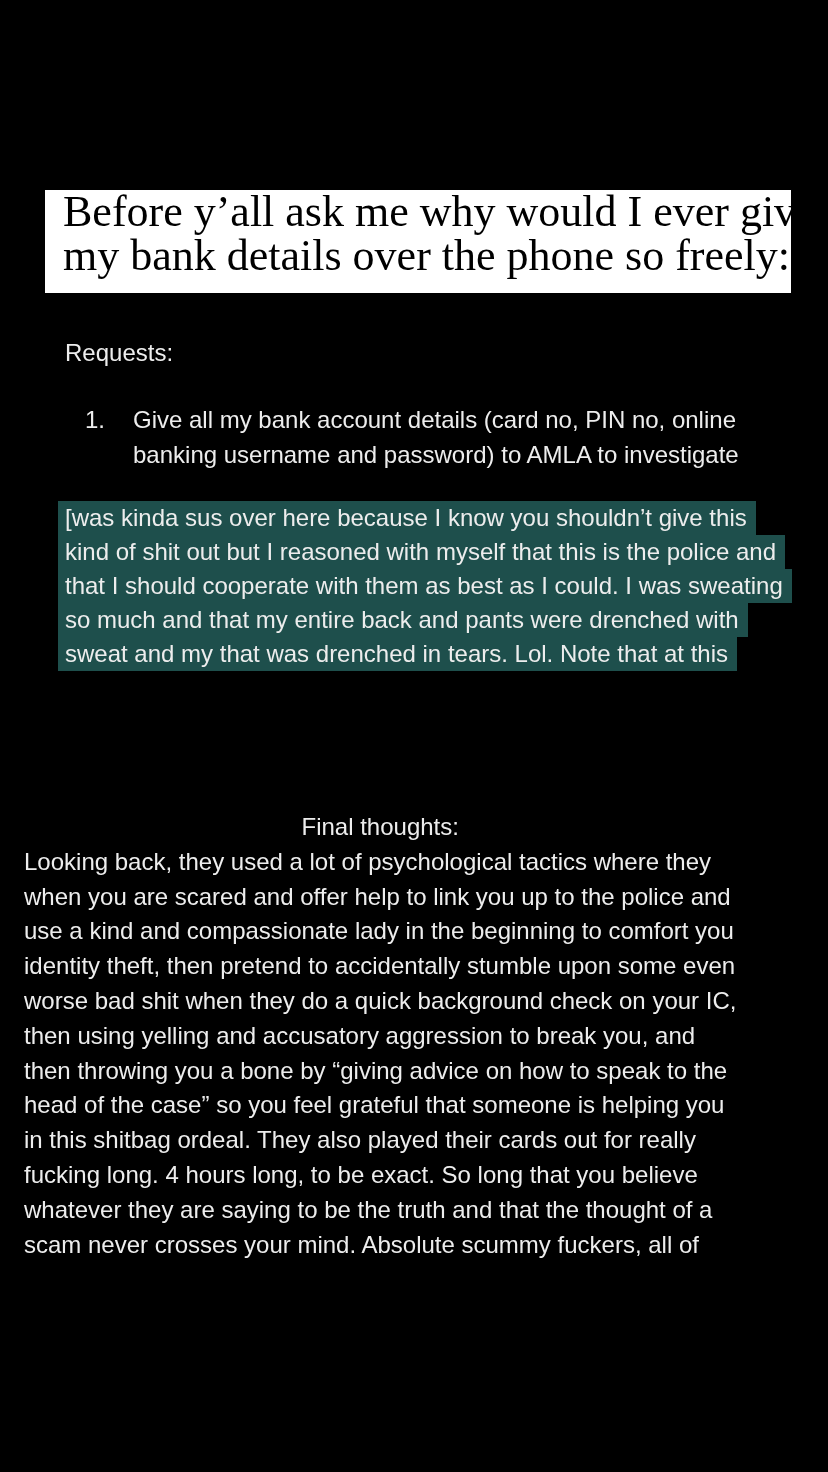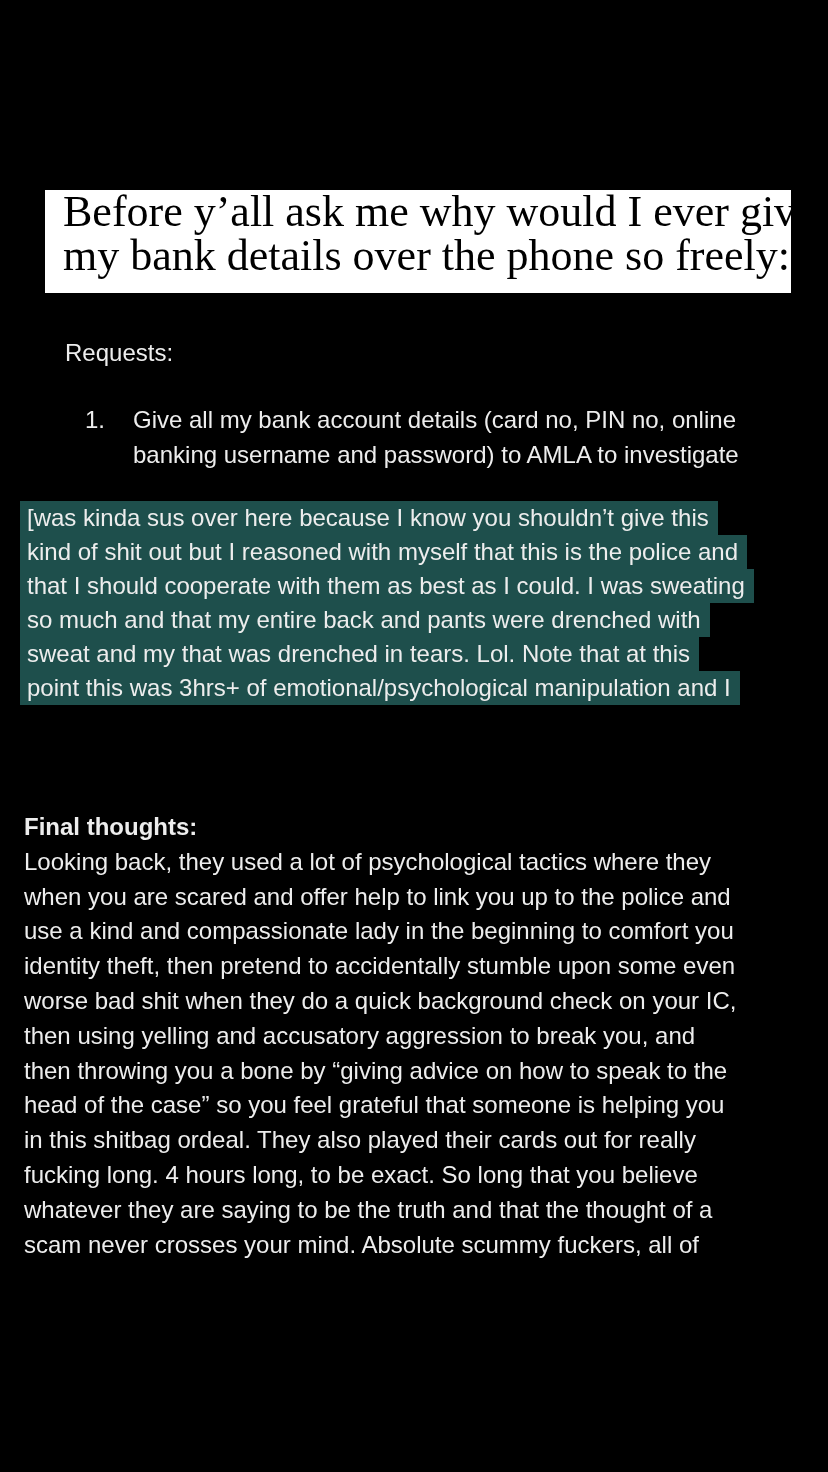--- a/index.html
+++ b/index.html
@@ -57,29 +57,31 @@
   }
 
   .highlight-note {
     left: 20px;
     top: 501px;
     line-height: 34px;
   }
   .highlight-note .hl {
     background: var(--highlight, #1e4f4c);
     padding: 3px 9px 4px 7px;
+    margin-left: 38px;
   }
 
   .final-section {
     left: 24px;
     top: 810px;
     line-height: 34.8px;
   }
   .final-heading {
-    font-weight: bold;
+    font-weight: normal;
+    text-align: center;
   }
 </style>
 </head>
 <body style="--page-bg: #000000; --card-bg: #ffffff; --card-text: #000000; --body-text: #ededed; --highlight: #1e4f4c;">
 
 <div class="abs title-card">
   <div>
       <div class="tline">Before y’all ask me why would I ever give out</div>
       <div class="tline">my bank details over the phone so freely:</div>
     </div>
@@ -94,21 +96,20 @@
       <div class="tline">banking username and password) to AMLA to investigate</div>
     </div>
 </div>
 
 <div class="abs body-text highlight-note">
     <div class="tline"><span class="hl">[was kinda sus over here because I know you shouldn’t give this</span></div>
     <div class="tline"><span class="hl">kind of shit out but I reasoned with myself that this is the police and</span></div>
     <div class="tline"><span class="hl">that I should cooperate with them as best as I could. I was sweating</span></div>
     <div class="tline"><span class="hl">so much and that my entire back and pants were drenched with</span></div>
     <div class="tline"><span class="hl">sweat and my that was drenched in tears. Lol. Note that at this</span></div>
-    <div class="tline"><span class="hl">point this was 3hrs+ of emotional/psychological manipulation and I</span></div>
   </div>
 
 <div class="abs body-text final-section">
   <div class="final-heading">Final thoughts:</div>
   <div>
       <div class="tline">Looking back, they used a lot of psychological tactics where they</div>
       <div class="tline">when you are scared and offer help to link you up to the police and</div>
       <div class="tline">use a kind and compassionate lady in the beginning to comfort you</div>
       <div class="tline">identity theft, then pretend to accidentally stumble upon some even</div>
       <div class="tline">worse bad shit when they do a quick background check on your IC,</div>

